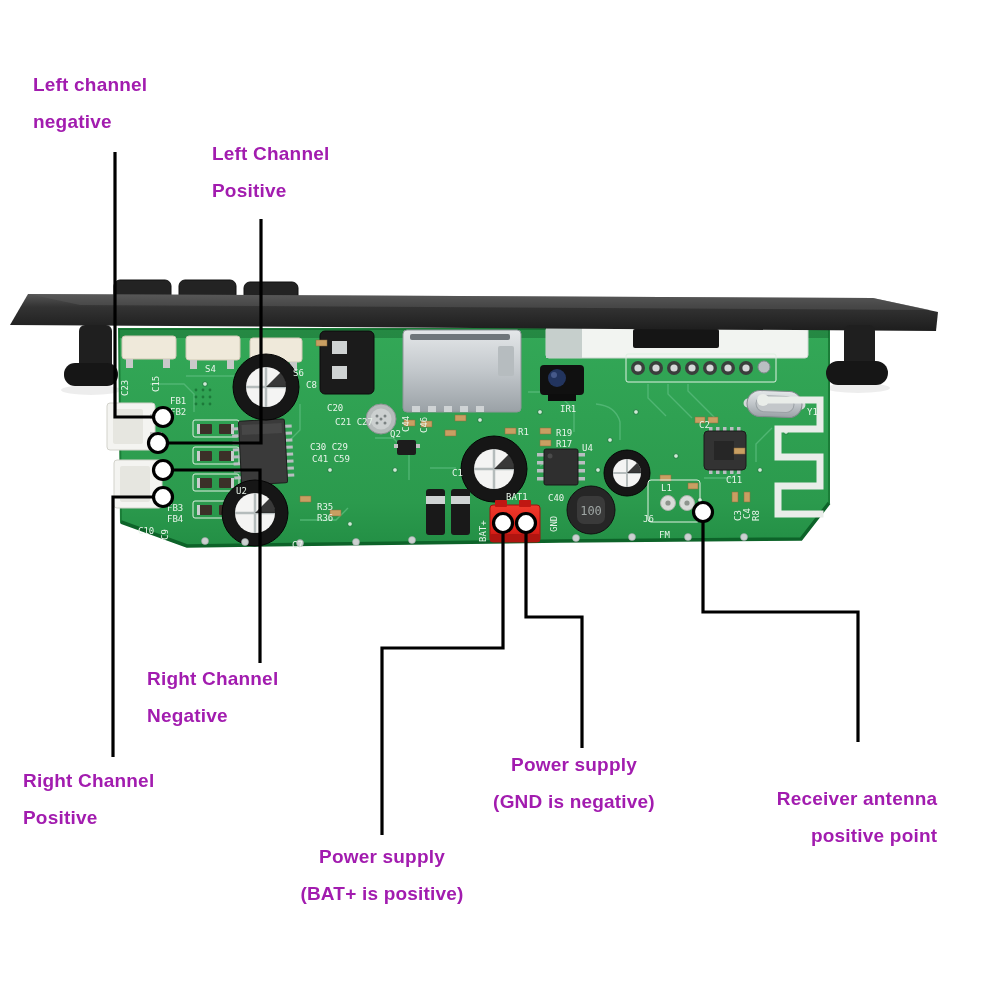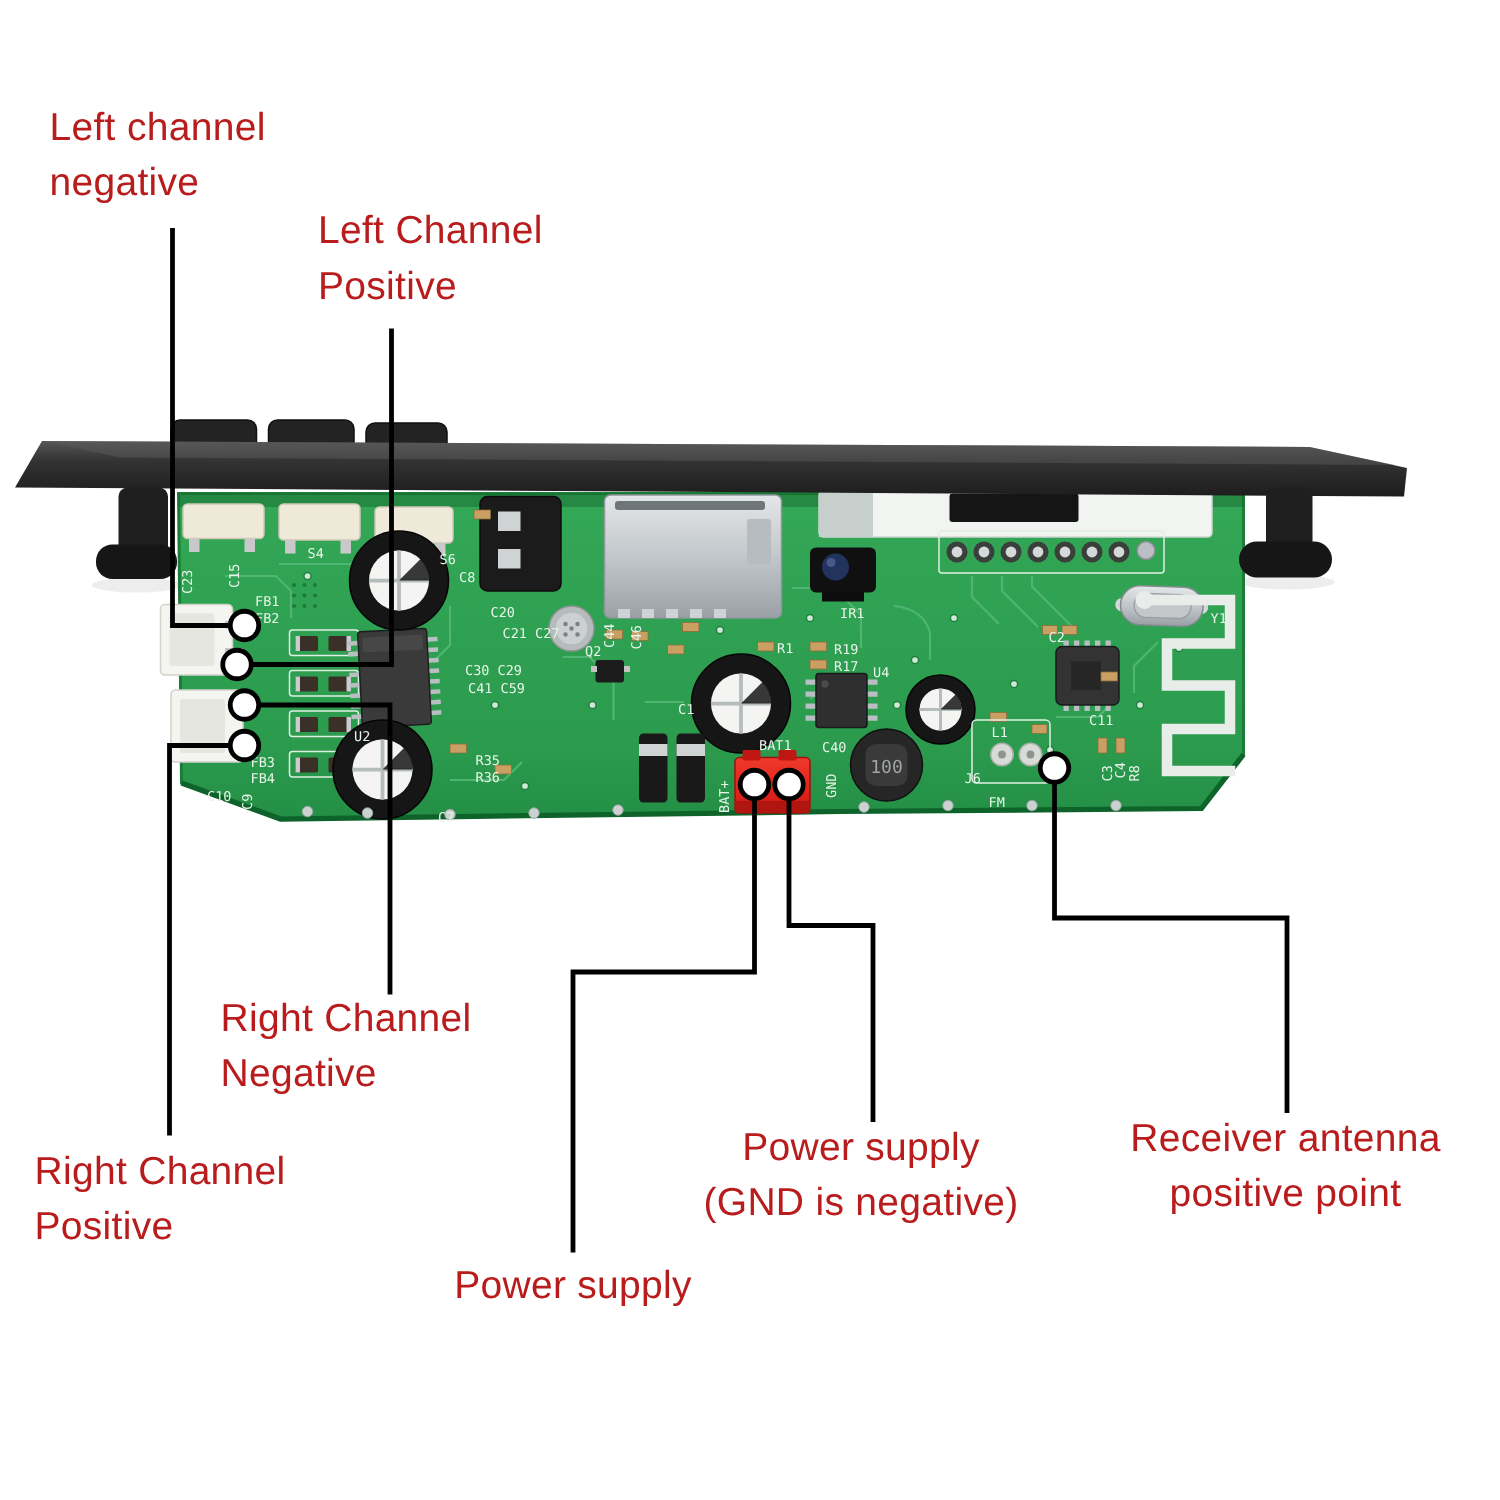--- a/index.html
+++ b/index.html
@@ -3,22 +3,22 @@
 <meta charset="utf-8">
 <style>
   html,body{margin:0;padding:0;}
   body{
     width:1000px;height:1000px;position:relative;background:#ffffff;
     font-family:"Liberation Sans",sans-serif;overflow:hidden;
   }
   .stage{position:absolute;left:0;top:0;width:1000px;height:1000px;}
   svg.board-svg{position:absolute;left:0;top:0;}
   .callout-label{
-    position:absolute;font-size:26px;line-height:37px;font-weight:400;
-    color:#b91c1c;white-space:nowrap;letter-spacing:0.2px;
+    position:absolute;font-size:19px;line-height:37px;font-weight:700;
+    color:#a21caf;white-space:nowrap;letter-spacing:0.2px;
   }
   .callout-label.center{transform:translateX(-50%);text-align:center;}
   .callout-label span{display:block;}
   .silk{
     fill:#e8f4ea;font-family:"DejaVu Sans Mono",monospace;font-size:9px;
   }
   .marking{fill:#9fa6a4;font-family:"DejaVu Sans Mono",monospace;}
 </style>
 </head>
 <body>
@@ -485,25 +485,26 @@
   <span>Negative</span>
 </div>
 
 <div class="callout-label" style="left:23px;top:762px;">
   <span>Right Channel</span>
   <span>Positive</span>
 </div>
 
 <div class="callout-label center" style="left:382px;top:838px;">
   <span>Power supply</span>
+  <span>(BAT+ is positive)</span>
 </div>
 
 <div class="callout-label center" style="left:574px;top:746px;">
   <span>Power supply</span>
   <span>(GND is negative)</span>
 </div>
 
-<div class="callout-label center" style="left:857px;top:740px;">
+<div class="callout-label center" style="left:857px;top:780px;text-align:right;">
   <span>Receiver antenna</span>
   <span>positive point</span>
 </div>
 
 </div>
 
 </body></html>

